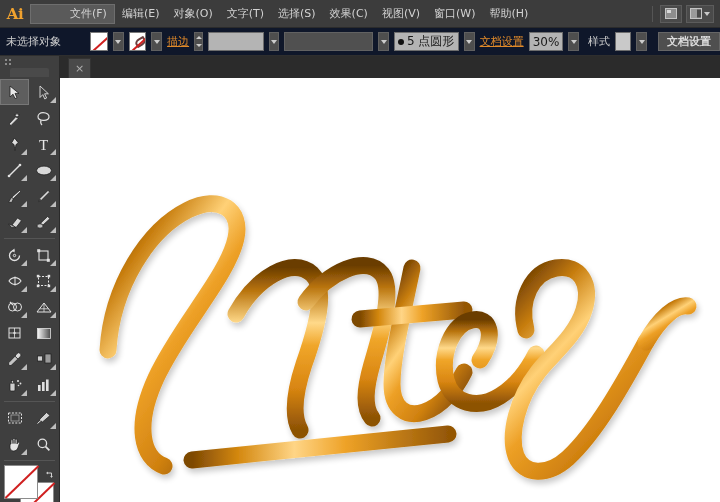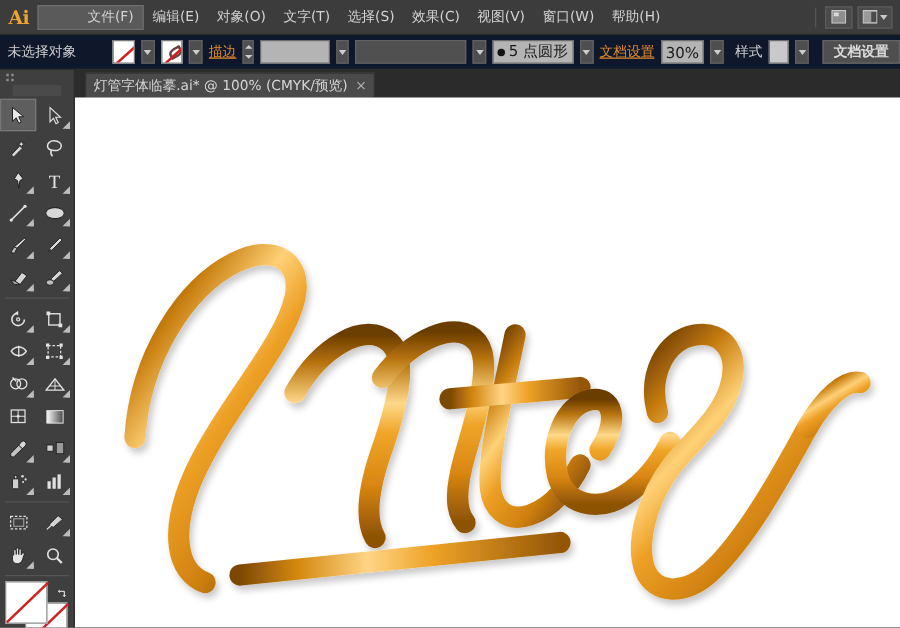--- a/index.html
+++ b/index.html
@@ -249,21 +249,20 @@
     <div class="style-swatch"></div>
     <div class="dd-btn">
         <span class="caret"></span>
       </div>
 
     <div class="doc-setup-btn" style="margin-left:6px;font-weight:bold;">文档设置</div>
   </div>
 
   <div class="tabbar">
     <div class="doc-tab">
-      <span>灯管字体临摹.ai* @ 100% (CMYK/预览)</span>
       <span class="tab-close">×</span>
     </div>
   </div>
 
   <div class="toolbar">
     <div class="tb-handle">
       <span class="tb-dots">
           <i></i>
           <i></i>
           <i></i>

